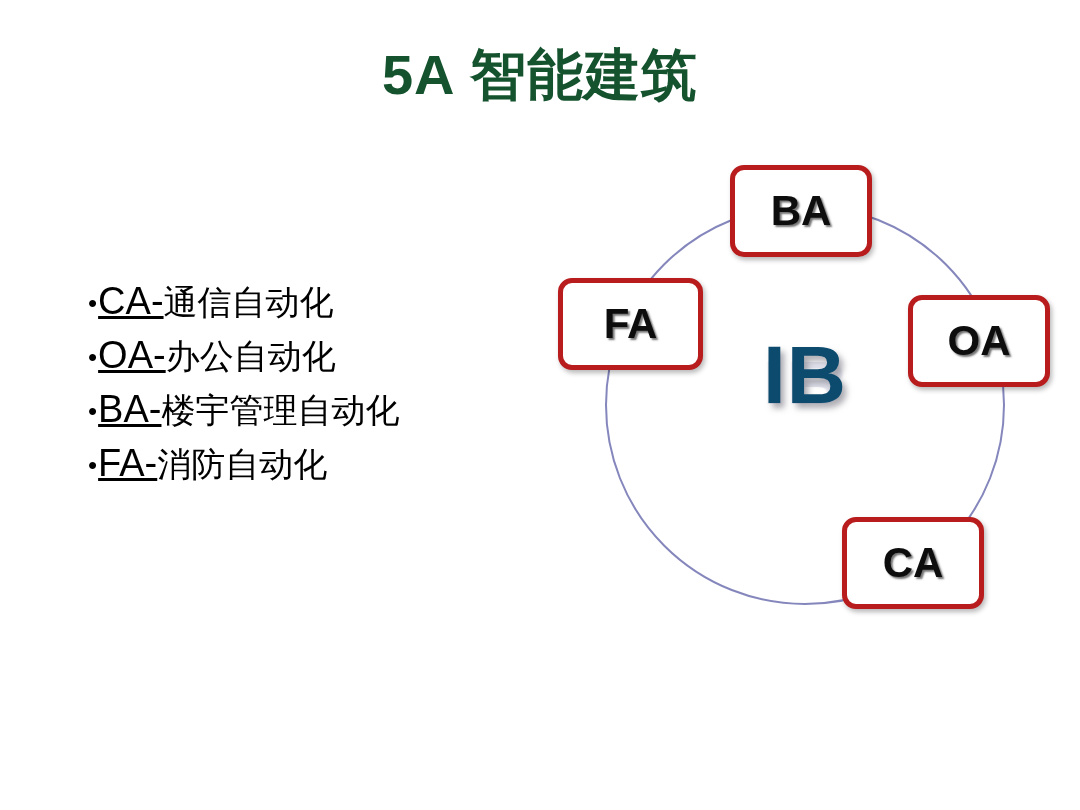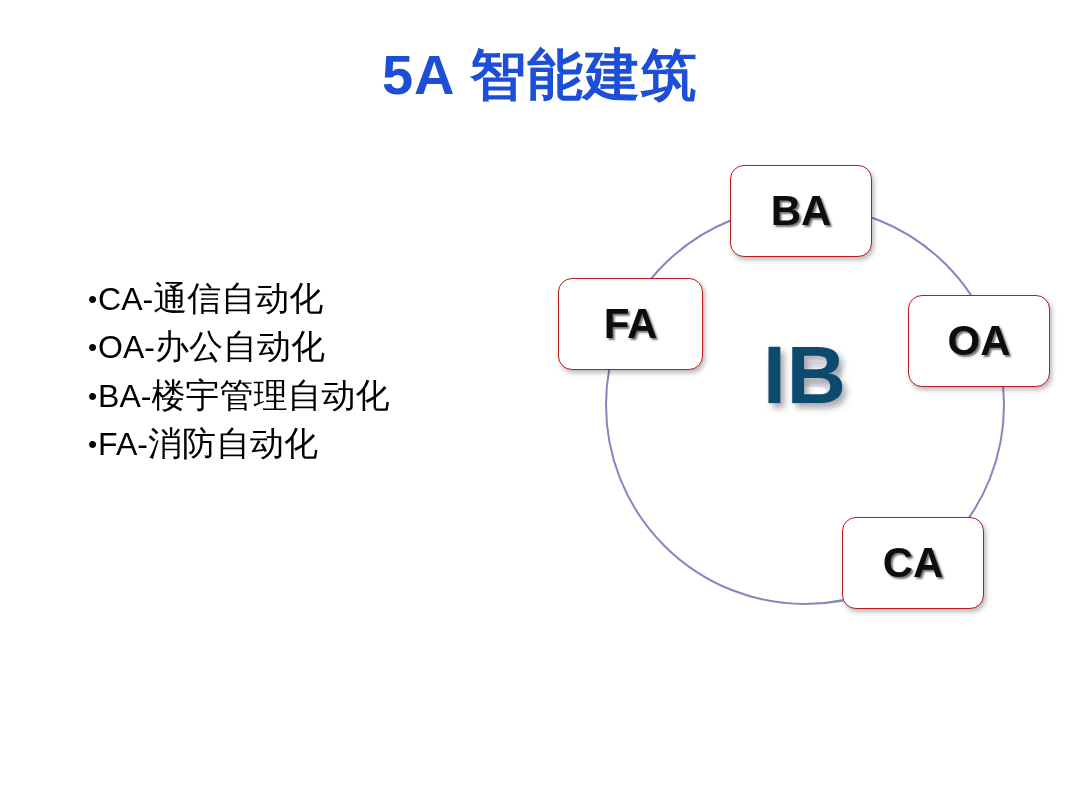--- a/index.html
+++ b/index.html
@@ -17,21 +17,21 @@
 
   
   #slide-title {
     position: absolute;
     top: 44px;
     left: 0;
     width: 1080px;
     text-align: center;
     font-size: 56px;
     font-weight: bold;
-    color: #1d4ed8;
+    color: #14532d;
     letter-spacing: 1px;
     line-height: 1.1;
     white-space: pre;
   }
 
   
   #bullet-list {
     position: absolute;
     left: 88px;
     top: 275px;
@@ -45,21 +45,22 @@
     font-family: "Liberation Serif", serif;
   }
   .bullet-item .dot {
     font-family: "Liberation Sans", sans-serif;
     font-size: 26px;
     vertical-align: 2px;
     margin-right: 1px;
   }
   .bullet-item .code {
     font-family: "Liberation Sans", sans-serif;
-    font-size: 32px;
+    font-size: 38px;
+    text-decoration: underline;
   }
 
   
   #diagram {
     position: absolute;
     left: 540px;
     top: 140px;
     width: 540px;
     height: 480px;
   }
@@ -71,21 +72,21 @@
     height: 400px;
     border: 2px solid #5b5ea6;
     border-radius: 50%;
     box-sizing: border-box;
     opacity: 0.75;
   }
 
   .node {
     position: absolute;
     background: #ffffff;
-    border: 1px solid #b91c1c;
+    border: 5px solid #b91c1c;
     border-radius: 14px;
     box-shadow: 2px 3px 5px rgba(0,0,0,0.28);
     display: flex;
     align-items: center;
     justify-content: center;
     font-size: 42px;
     font-weight: bold;
     color: #0d0d0d;
     text-shadow: 2px 2px 2px rgba(90,90,90,0.85);
     box-sizing: border-box;

